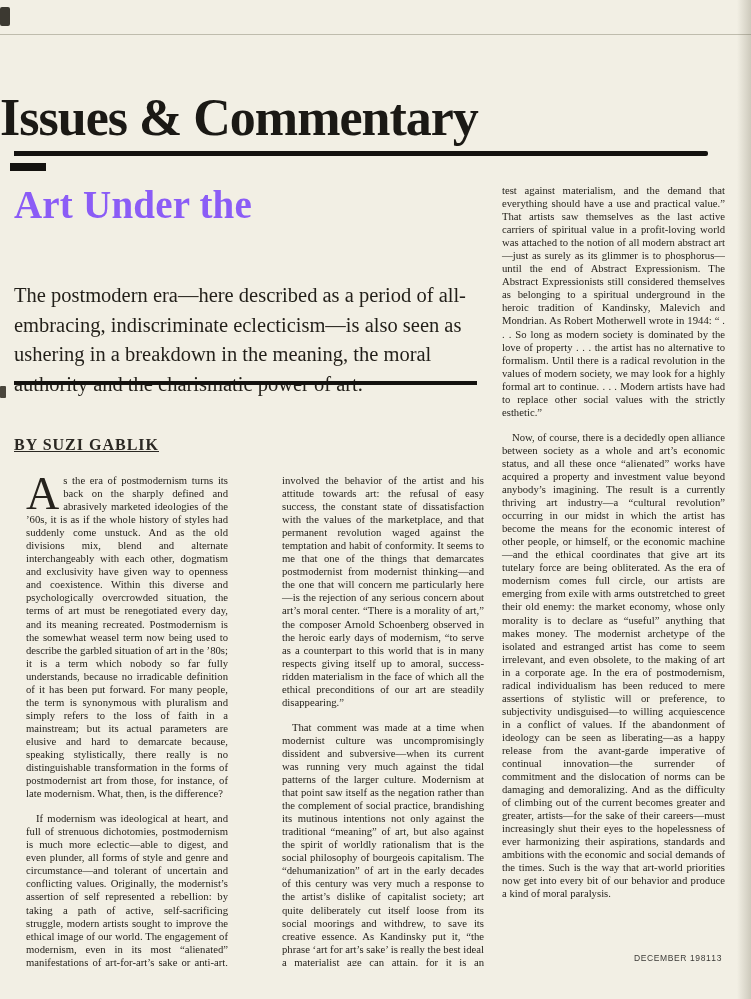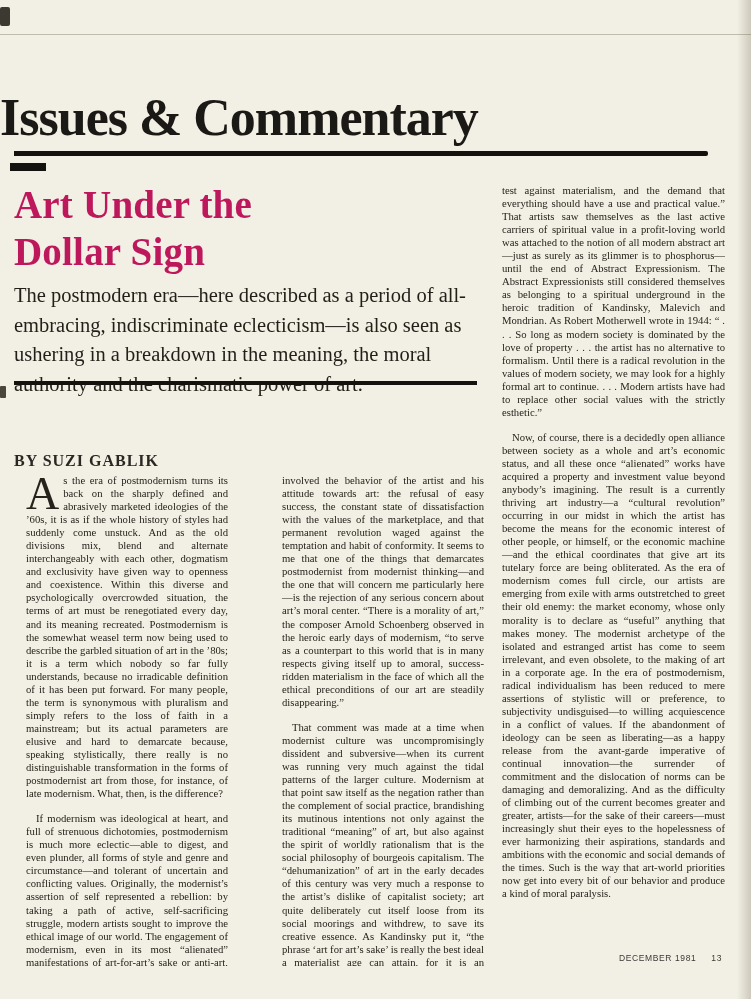--- a/index.html
+++ b/index.html
@@ -20,32 +20,32 @@
   .masthead {
     top:88px; left:0; width:751px; text-align:left;
     font-size:52px; font-weight:bold; letter-spacing:-1px; color:#1b1915;
     white-space:nowrap;
   }
   .masthead-rule { top:151px; left:14px; width:694px; height:5px; background:#14120f; border-radius:0 2px 2px 0; }
   .title-tab { top:163px; left:10px; width:36px; height:8px; background:#14120f; }
 
   .article-title {
     top:181px; left:14px; width:470px;
-    font-size:39px; line-height:47px; font-weight:bold; color:#be185d;
+    font-size:39px; line-height:47px; font-weight:bold; color:#8b5cf6;
     letter-spacing:0.2px;
   }
   .standfirst {
     top:281px; left:14px; width:468px;
     font-size:20.5px; line-height:29.5px; color:#221f19;
   }
   .standfirst-rule { top:381px; left:14px; width:463px; height:4px; background:#14120f; }
 
   .byline {
-    top:452px; left:14px;
-    font-size:16px; font-weight:bold; letter-spacing:1px; color:#2b2823;
+    top:436px; left:14px;
+    font-size:16px; font-weight:bold; letter-spacing:1px; color:#2b2823;text-decoration:underline;
   }
 
   .column {
     position:absolute; text-align:justify;
     font-size:10.7px; line-height:13.05px; color:#26231d;
     overflow:hidden;
   }
   .column p { margin:12px; padding:0; }
   .column p + p { text-indent:10px; }
   #col1 { left:14px;  top:462px; width:226px; height:504px; }
@@ -55,39 +55,38 @@
   .dropcap {
     float:left; font-size:46px; line-height:37px;
     padding:1px 4px 0 0; color:#26231d;
   }
   .em { }
 
   .footer {
     position:absolute; top:953px; right:29px;
     font-family:"Liberation Sans", sans-serif;
     font-size:8.5px; letter-spacing:0.6px; color:#3b3a36;
-    display:flex; gap:15px; align-items:baseline;
+    display:flex; align-items:baseline;
   }
 </style>
 </head>
 <body>
 
 <div class="page">
 
   <div class="abs top-hairline"></div>
   <div class="abs speck-a"></div>
   <div class="abs speck-b"></div>
 
   <div class="abs masthead">Issues &amp; Commentary</div>
   <div class="abs masthead-rule"></div>
   <div class="abs title-tab"></div>
 
   <div class="abs article-title">
     <span>Art Under the</span><br>
-    <span>Dollar Sign</span>
   </div>
 
   <div class="abs standfirst">The postmodern era—here described as a period of all-embracing, indiscriminate eclecticism—is also seen as ushering in a breakdown in the meaning, the moral authority and the charismatic power of art.</div>
   <div class="abs standfirst-rule"></div>
 
   <div class="abs byline">BY SUZI GABLIK</div>
 
   <div class="column" id="col1">
     <p><span class="dropcap">A</span><span>s the era of postmodernism turns its back on the sharply defined and abrasively marketed ideologies of the ’60s, it is as if the whole history of styles had suddenly come unstuck. And as the old divisions mix, blend and alternate interchangeably with each other, dogmatism and exclusivity have given way to openness and coexistence. Within this diverse and psychologically overcrowded situation, the terms of art must be renegotiated every day, and its meaning recreated. Postmodernism is the somewhat weasel term now being used to describe the garbled situation of art in the ’80s; it is a term which nobody so far fully understands, because no irradicable definition of it has been put forward. For many people, the term is synonymous with pluralism and simply refers to the loss of faith in a mainstream; but its actual parameters are elusive and hard to demarcate because, speaking stylistically, there really is no distinguishable transformation in the forms of postmodernist art from those, for instance, of late modernism. What, then, is the difference?</span></p>
     <p><span>If modernism was ideological at heart, and full of strenuous dichotomies, postmodernism is much more eclectic—able to digest, and even plunder, all forms of style and genre and circumstance—and tolerant of uncertain and conflicting values. Originally, the modernist’s assertion of self represented a rebellion: by taking a path of active, self-sacrificing struggle, modern artists sought to improve the ethical image of our world. The </span><span class="em">engagement</span><span> of modernism, even in its most “alienated” manifestations of art-for-art’s sake or anti-art, always</span></p>

